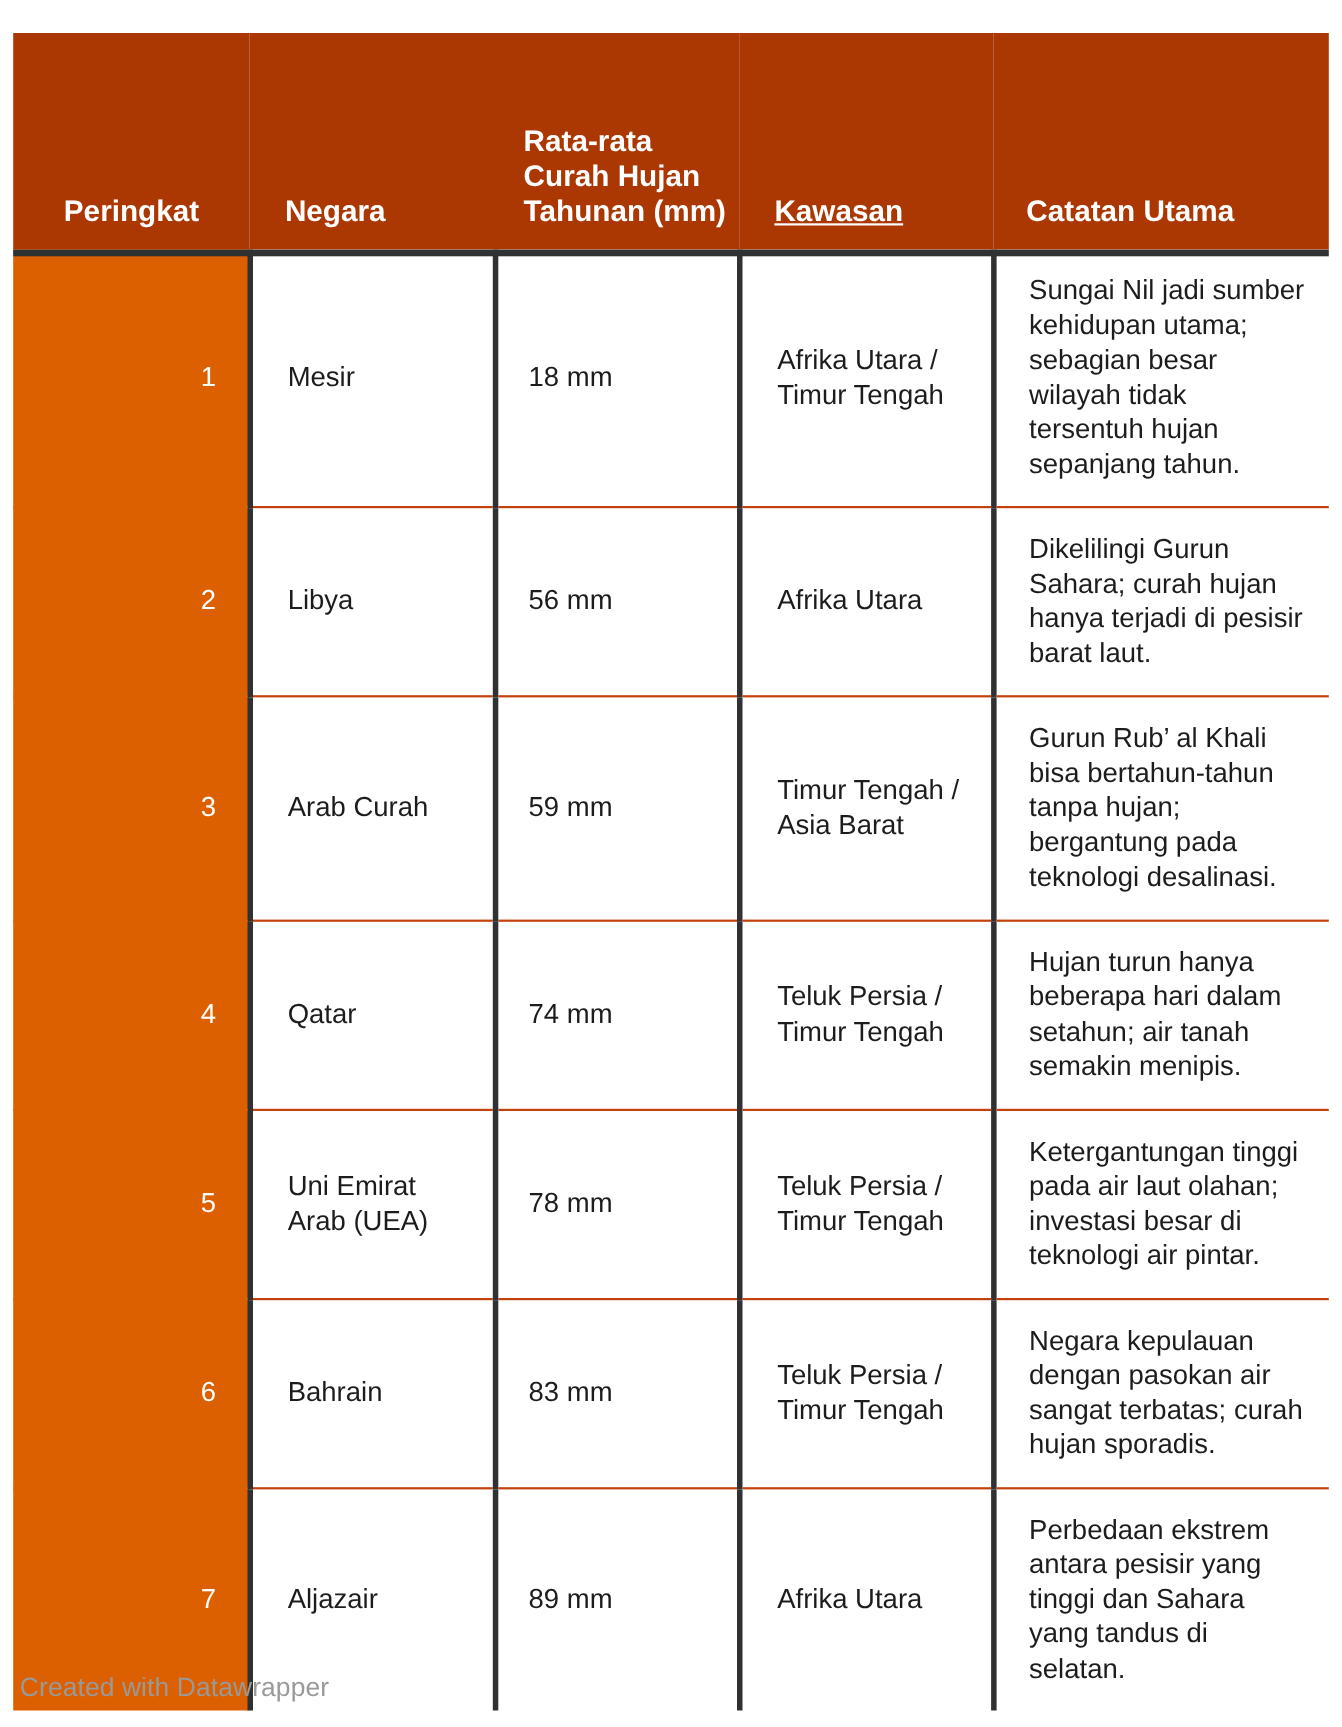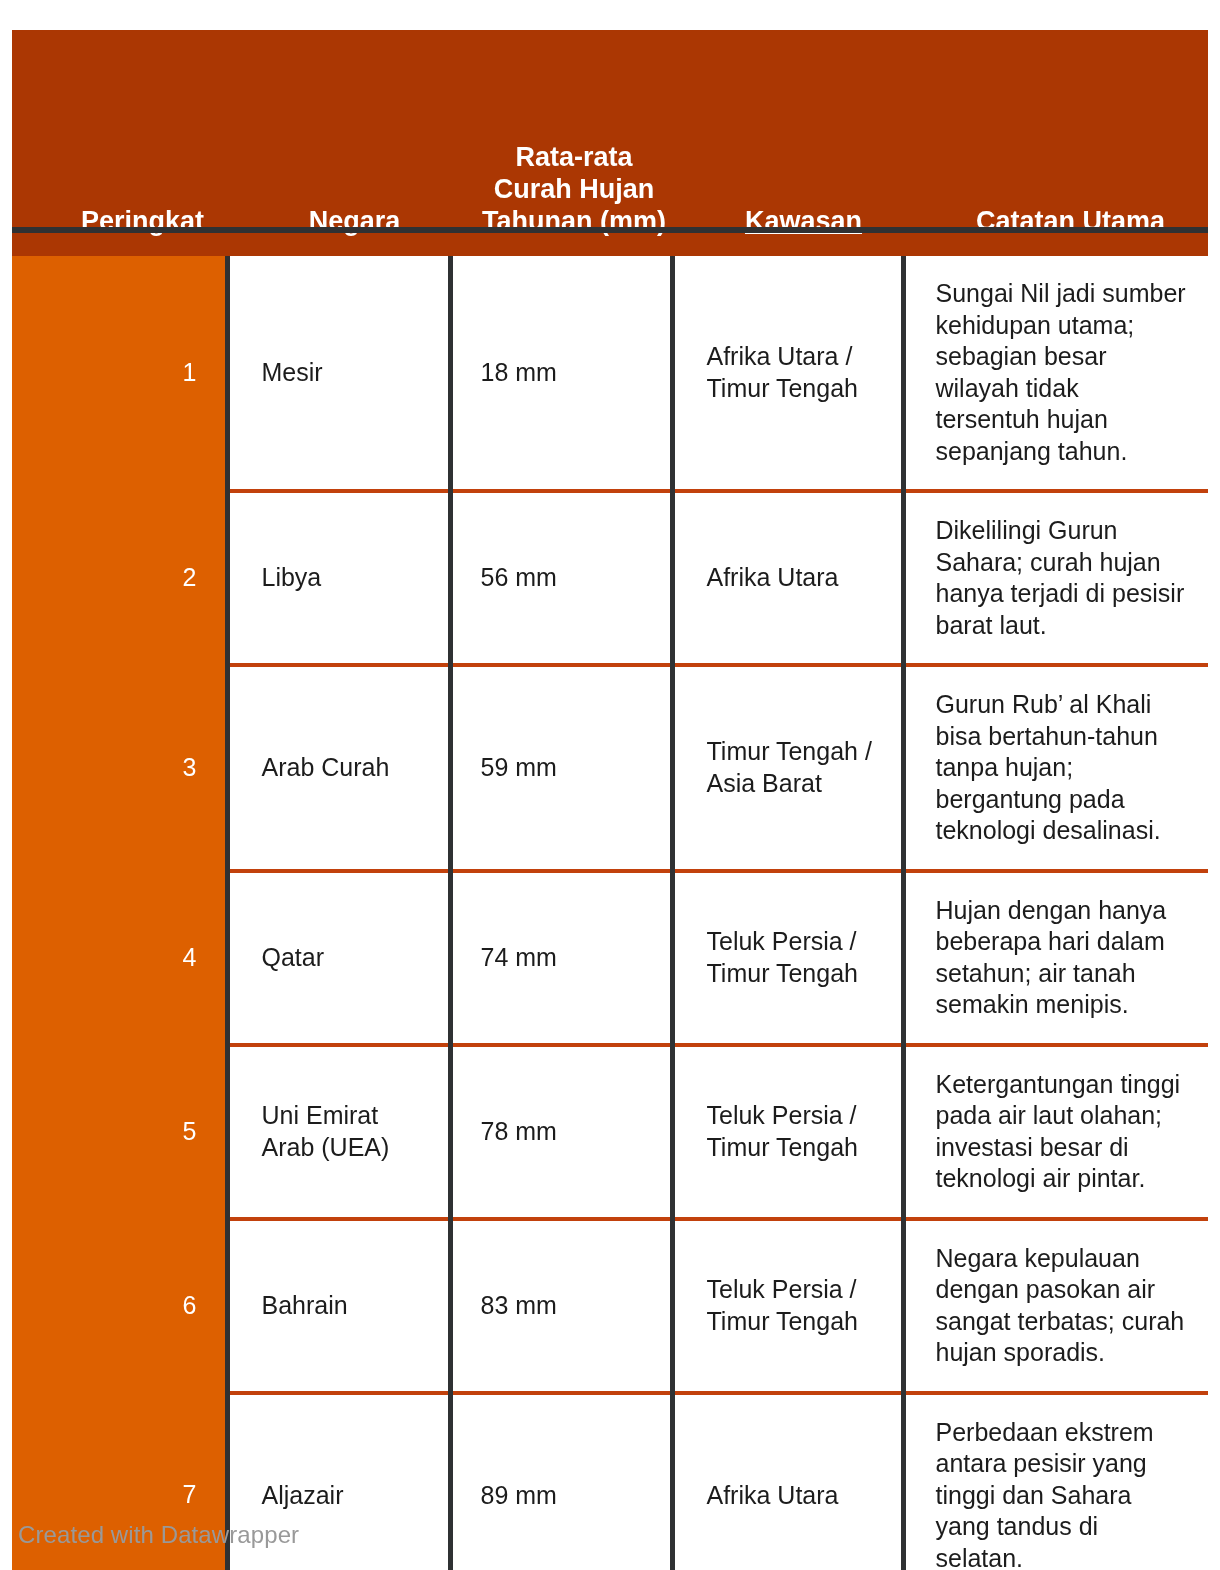--- a/index.html
+++ b/index.html
@@ -31,25 +31,25 @@
 
   
   thead tr {
     background: #ab3703;
   }
   thead th {
     color: #ffffff;
     font-size: 27px;
     font-weight: bold;
     line-height: 1.18;
-    text-align: center;
+    text-align: left;
     vertical-align: bottom;
     padding: 0 0 18px 0;
     border: 0;
-    height: 226px;
+    height: 197px;
   }
   thead th .th-inner { display: block; }
   thead th.th-rank   { padding-left: 46px; }
   thead th.th-country{ padding-left: 32px; }
   thead th.th-rain   { padding-left: 26px; }
   thead th.th-region { padding-left: 32px; text-decoration: underline; }
   thead th.th-notes  { padding-left: 30px; }
 
   
   .head-rule {
@@ -61,21 +61,21 @@
     background: #2f3133;
   }
 
   
   tbody td {
     font-size: 25px;
     line-height: 1.26;
     color: #1c1c1c;
     vertical-align: middle;
     background: #ffffff;
-    border-top: 4px solid #c2410c;
+    border-top: 2px solid #c2410c;
     border-right: 5px solid #2f3133;
     padding: 22px 22px 22px 30px;
   }
   tbody tr:first-child td { border-top: 0; }
 
   td.c-rank {
     background: #dd6000;
     color: #ffffff;
     text-align: right;
     padding: 22px 28px 22px 10px;
@@ -158,21 +158,21 @@
         <td class="c-country">Arab Curah</td>
         <td class="c-rain">59 mm</td>
         <td class="c-region">Timur Tengah / Asia Barat</td>
         <td class="c-notes">Gurun Rub’ al Khali bisa bertahun-tahun tanpa hujan; bergantung pada teknologi desalinasi.</td>
       </tr>
       <tr>
         <td class="c-rank">4</td>
         <td class="c-country">Qatar</td>
         <td class="c-rain">74 mm</td>
         <td class="c-region">Teluk Persia / Timur Tengah</td>
-        <td class="c-notes">Hujan dengan hanya beberapa hari dalam setahun; air tanah semakin menipis.</td>
+        <td class="c-notes">Hujan turun hanya beberapa hari dalam setahun; air tanah semakin menipis.</td>
       </tr>
       <tr>
         <td class="c-rank">5</td>
         <td class="c-country">Uni Emirat Arab (UEA)</td>
         <td class="c-rain">78 mm</td>
         <td class="c-region">Teluk Persia / Timur Tengah</td>
         <td class="c-notes">Ketergantungan tinggi pada air laut olahan; investasi besar di teknologi air pintar.</td>
       </tr>
       <tr>
         <td class="c-rank">6</td>

